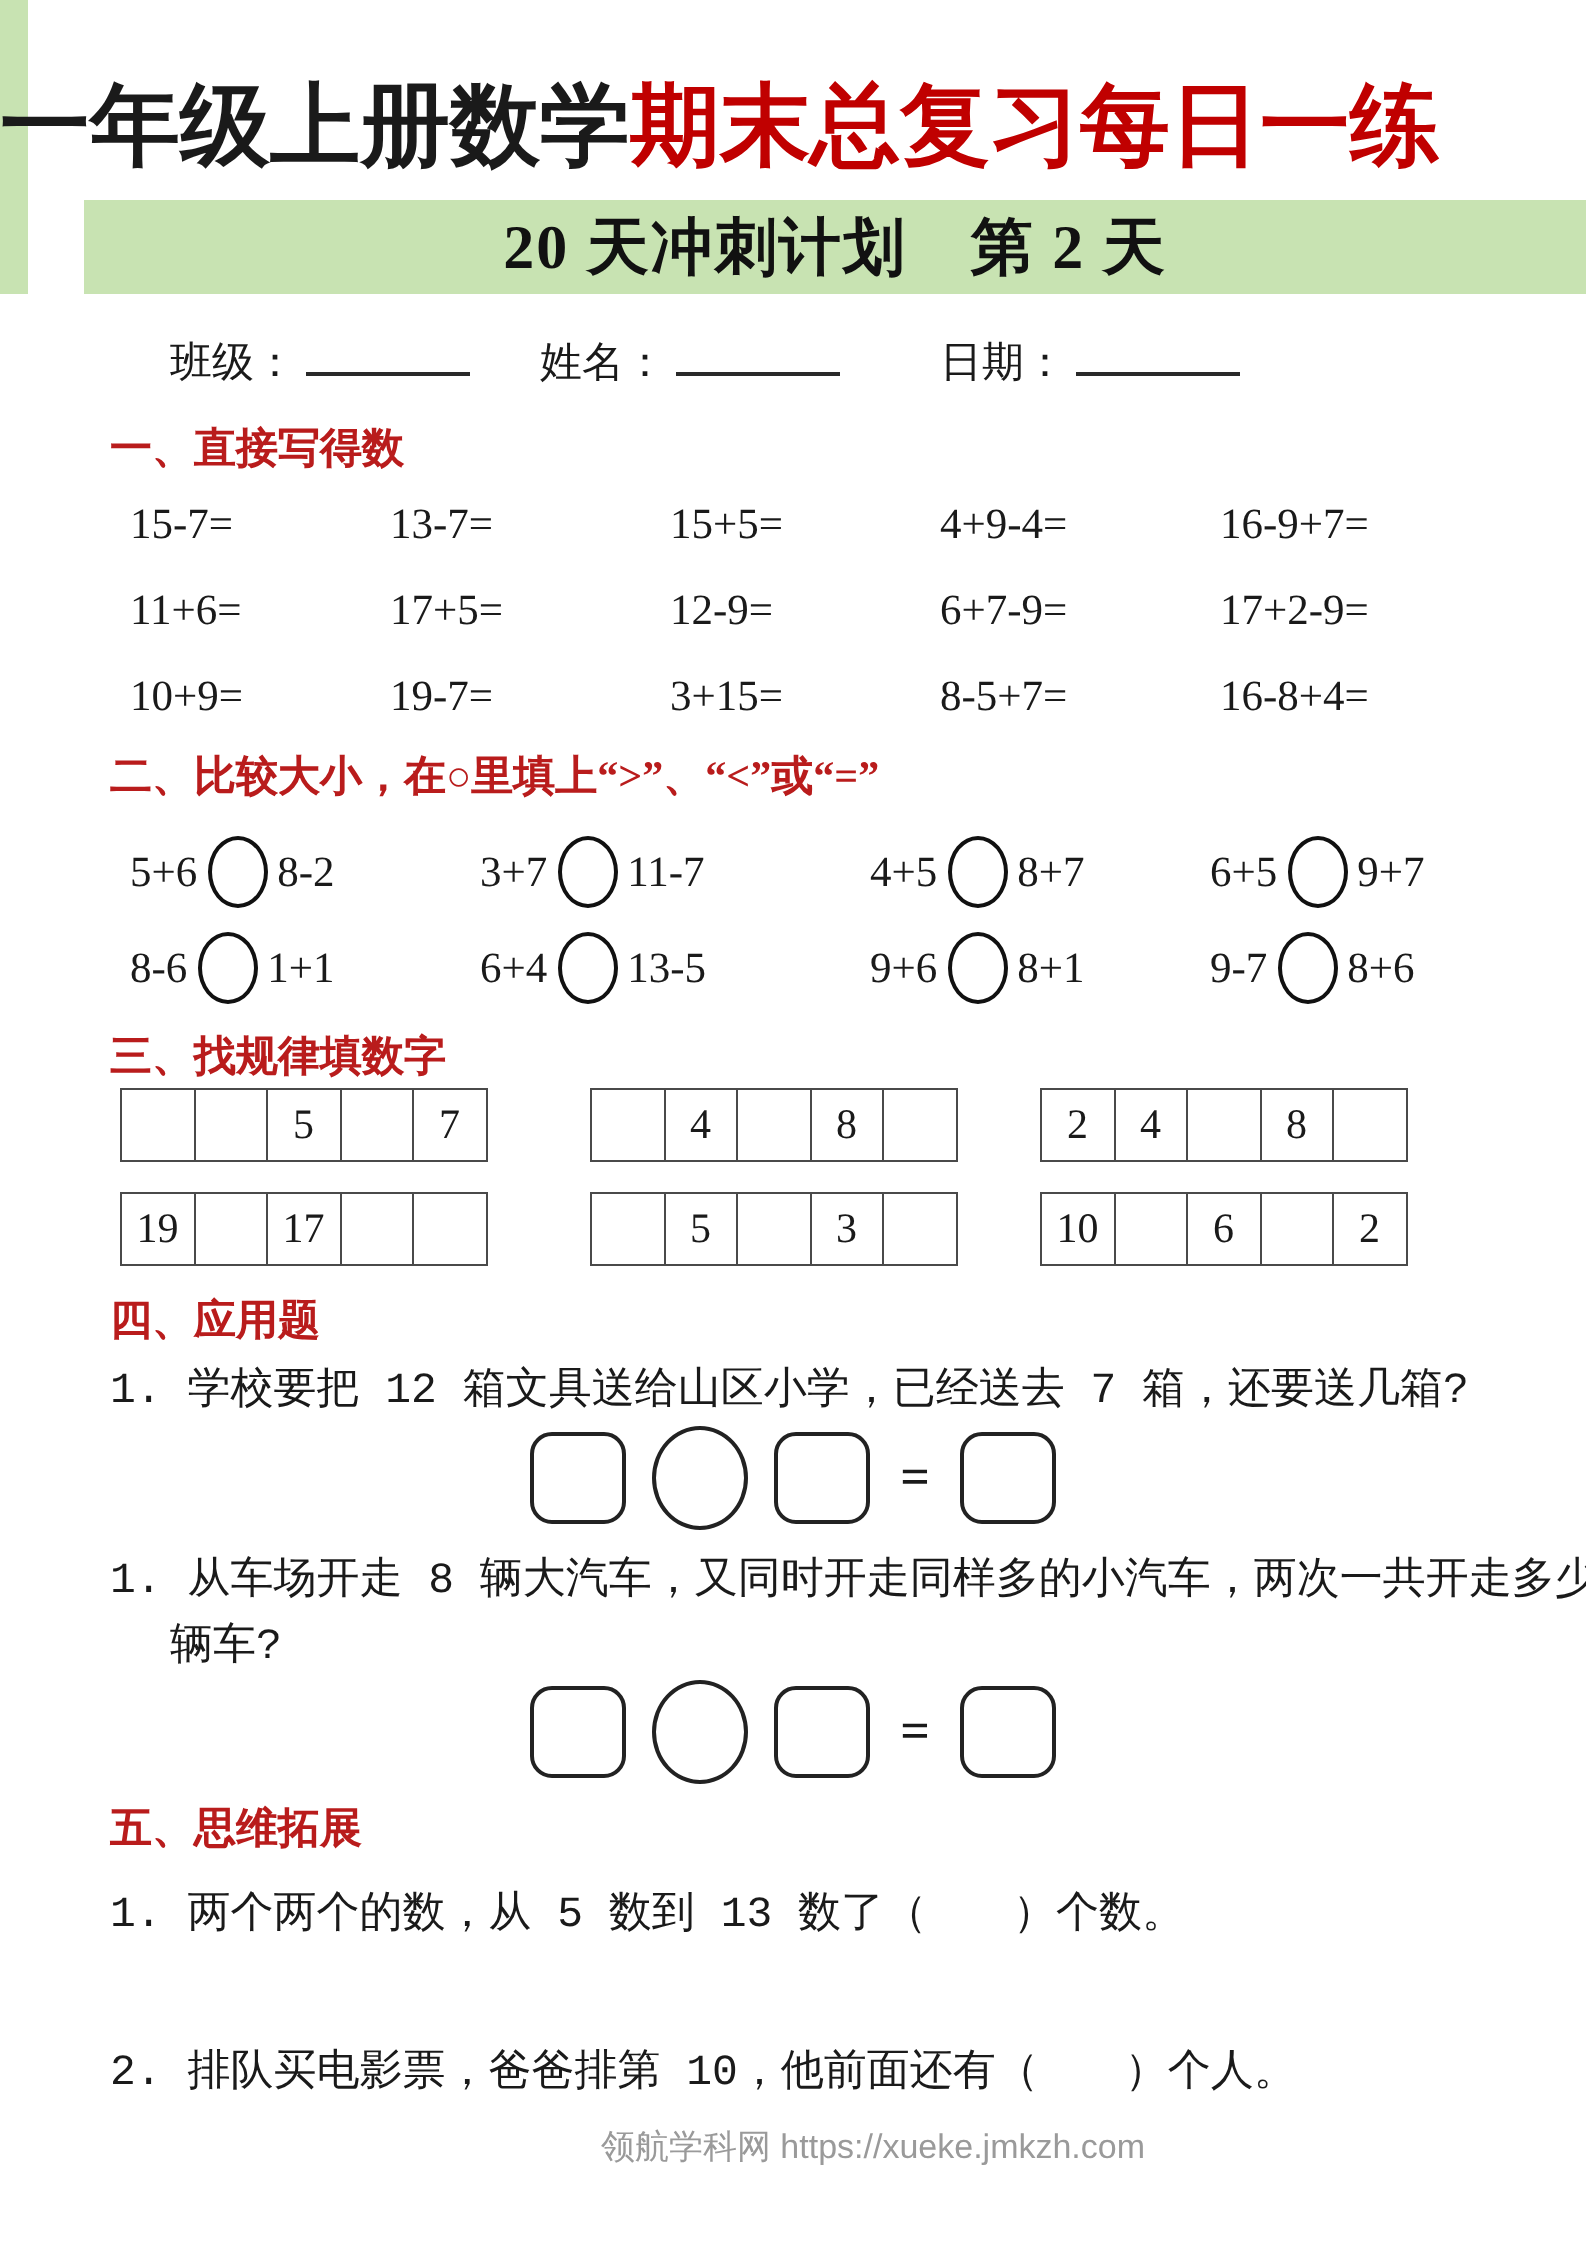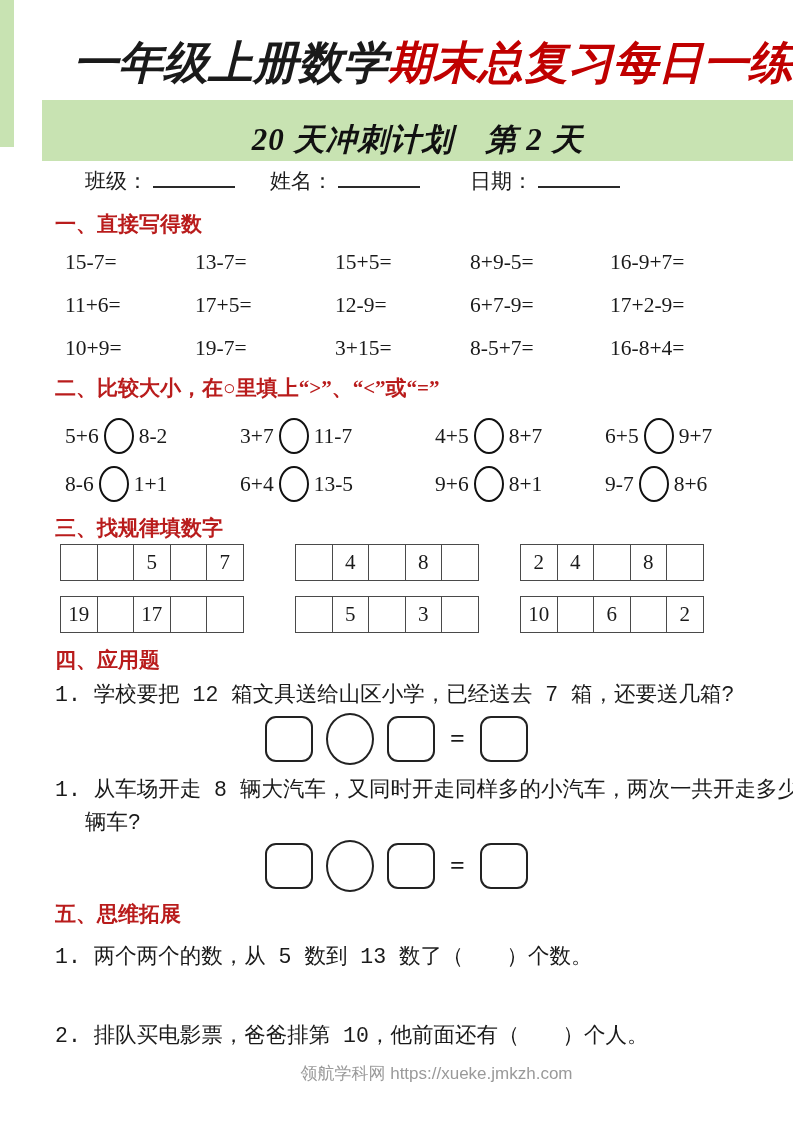--- a/index.html
+++ b/index.html
@@ -4,25 +4,25 @@
 <style>
   html,body{margin:0;padding:0;background:#fff;}
   .page{
     position:relative;width:793px;height:1122px;background:#ffffff;
     font-family:"Liberation Serif","DejaVu Serif",serif;color:#1a1a1a;
     overflow:hidden;margin:0 auto;
   }
   .abs{position:absolute;}
   
   .corner-strip{top:0;left:0;width:14px;height:147px;background:#c8e3b2;}
-  .main-title{top:36px;left:0;width:100%;text-align:right;font-size:45px;
-    font-weight:900;white-space:nowrap;letter-spacing:0px;line-height:1.2;font-style:italic;}
+  .main-title{top:36px;left:0;width:100%;text-align:left;font-size:45px;
+    font-weight:900;white-space:nowrap;letter-spacing:0px;line-height:1.2;}
   .t-red{color:#c00000;}
-  .band{top:100px;left:42px;right:0;height:61px;background:#c8e3b2;
-    display:flex;align-items:flex-end;justify-content:center;font-style:italic;}
+  .band{top:100px;left:42px;right:0;height:47px;background:#c8e3b2;
+    display:flex;align-items:center;justify-content:center;}
   .band span{font-size:31px;font-weight:bold;letter-spacing:1px;color:#111;}
   
   .info-field{top:166px;font-size:21px;white-space:nowrap;}
   .uline{display:inline-block;width:82px;height:20px;margin-left:5px;
     border-bottom:2px solid #2a2a2a;}
   
   .sec-title{left:55px;color:#b91c1c;font-weight:bold;font-size:21px;white-space:nowrap;}
   
   .arow{left:0;width:100%;height:30px;}
   .acol{position:absolute;font-size:21.5px;white-space:nowrap;}
@@ -68,21 +68,21 @@
   </div>
   <div class="abs info-field" style="left:470px">
     <span>日期：</span><span class="uline"></span>
   </div>
 
   <div class="abs sec-title" style="top:210px">一、直接写得数</div>
   <div class="abs arow" style="top:250px">
     <span class="acol c0">15-7=</span>
     <span class="acol c1">13-7=</span>
     <span class="acol c2">15+5=</span>
-    <span class="acol c3">8+9-5=</span>
+    <span class="acol c3">4+9-4=</span>
     <span class="acol c4">16-9+7=</span>
   </div>
   <div class="abs arow" style="top:293px">
     <span class="acol c0">11+6=</span>
     <span class="acol c1">17+5=</span>
     <span class="acol c2">12-9=</span>
     <span class="acol c3">6+7-9=</span>
     <span class="acol c4">17+2-9=</span>
   </div>
   <div class="abs arow" style="top:336px">

